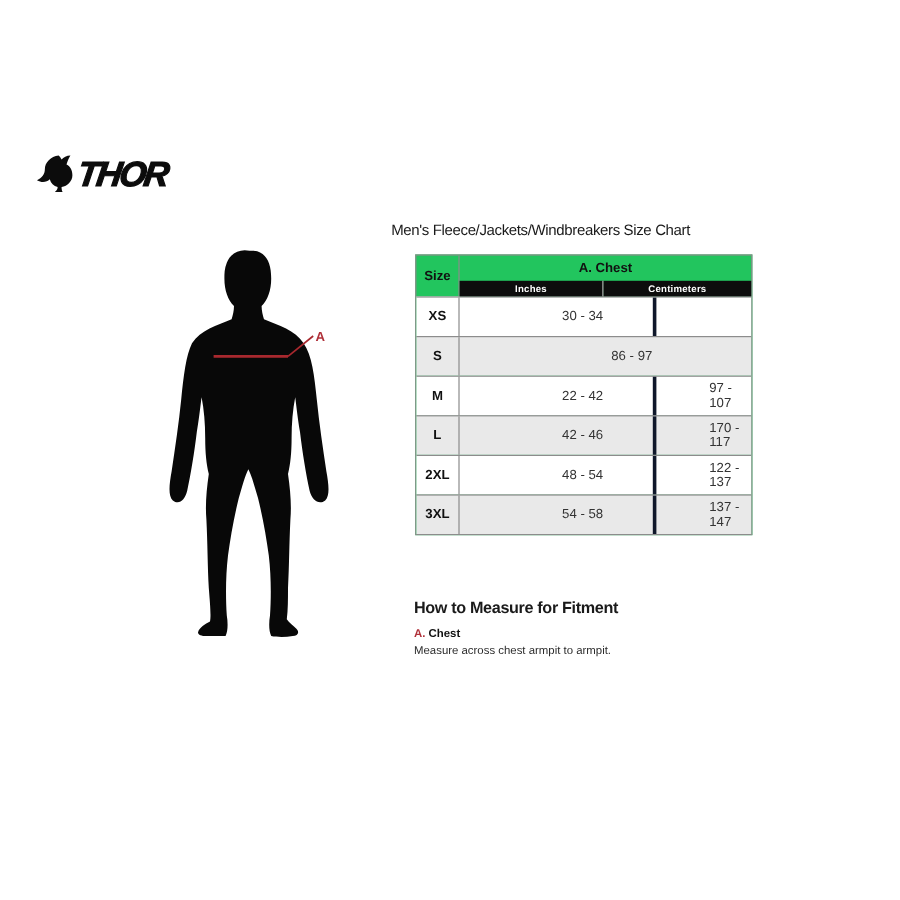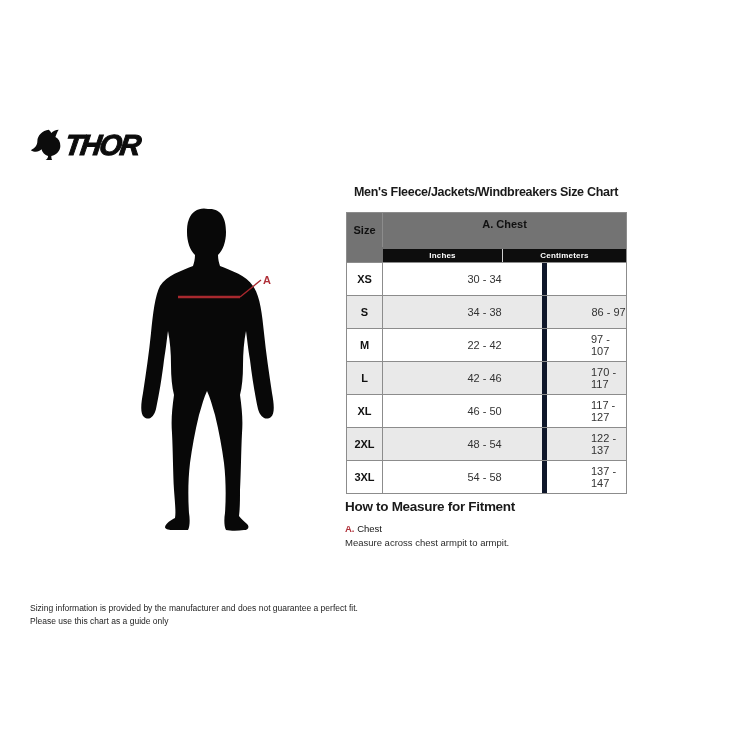--- a/index.html
+++ b/index.html
@@ -9,49 +9,49 @@
 
   .canvas { position:absolute; left:0; top:0; width:750px; height:750px; background:#ffffff; }
 
   
   .logo { position:absolute; left:28px; top:124px; width:150px; height:44px; }
 
   
   .figure { position:absolute; left:115px; top:205px; width:200px; height:330px; }
 
   
-  .chart-title { position:absolute; left:354px; top:185px; width:300px;
-                 font-size:12.5px; font-weight:bold; letter-spacing:-0.3px; color:#1a1a1a; }
+  .chart-title { position:absolute; left:326px; top:185px; width:300px;
+                 font-size:12.5px; font-weight:normal; letter-spacing:-0.3px; color:#1a1a1a; }
 
   
   .size-table { position:absolute; left:346px; top:212px; width:281px;
-                border:1px solid #8c8c8c; background:#737373; font-size:11px; }
+                border:1px solid #8c8c8c; background:#22c55e; font-size:11px; }
   .thead { display:flex; }
   .size-head { width:36px; height:34px; border-right:1px solid #8c8c8c;
                display:flex; align-items:center; justify-content:center; font-weight:bold; }
   .chest-wrap { flex:1; display:flex; flex-direction:column; }
   .chest-head { height:21px; display:flex; align-items:center; justify-content:center; font-weight:bold; }
-  .bar-row { height:13px; display:flex;margin-top:15px; }
+  .bar-row { height:13px; display:flex; }
   .bar { background:#0d0d0d; color:#ffffff; font-weight:bold; font-size:8px;
          display:flex; align-items:center; justify-content:center; letter-spacing:0.2px; }
   .bar-inches { width:120px; border-right:1px solid #cfcfcf; }
   .bar-cm { flex:1; }
   .row { display:flex; height:33px; border-top:1px solid #8c8c8c; background:#ffffff;gap:44px; }
   .tbody .row:nth-child(even) { background:#e9e9e9; }
   .cell { display:flex; align-items:center; justify-content:center; }
   .cell-size { width:36px; border-right:1px solid #8c8c8c; font-weight:bold; color:#111; }
-  .cell-in { width:120px; border-right:5px solid #0f172a; color:#333;text-align:right; }
+  .cell-in { width:120px; border-right:3px solid #0f172a; color:#333;text-align:right; }
   .cell-cm { flex:1; color:#333; }
 
   
   .measure-heading { position:absolute; left:345px; top:499px;
                      font-size:13.5px; font-weight:bold; letter-spacing:-0.3px; color:#1a1a1a; }
   .measure-item { position:absolute; left:345px; top:523px; font-size:9.5px; line-height:1.35; }
   .measure-letter { font-weight:bold; }
-  .measure-label { font-weight:normal; color:#111; }
+  .measure-label { font-weight:bold; color:#111; }
   .measure-desc { color:#2b2b2b; margin-top:1px; }
 
   
   .footer { position:absolute; left:30px; top:602px; font-size:8.5px;
             color:#1d1d1d; line-height:1.55; }
 </style>
 </head>
 <body>
 
 <div class="canvas">
@@ -102,37 +102,31 @@
         </div>
       </div>
     </div>
     <div class="tbody">
       <div class="row">
         <div class="cell cell-size">XS</div>
         <div class="cell cell-in">30 - 34</div>
       </div>
       <div class="row">
         <div class="cell cell-size">S</div>
-        <div class="cell cell-in">34 - 38</div>
         <div class="cell cell-cm">86 - 97</div>
       </div>
       <div class="row">
         <div class="cell cell-size">M</div>
         <div class="cell cell-in">22 - 42</div>
         <div class="cell cell-cm">97 - 107</div>
       </div>
       <div class="row">
         <div class="cell cell-size">L</div>
         <div class="cell cell-in">42 - 46</div>
         <div class="cell cell-cm">170 - 117</div>
-      </div>
-      <div class="row">
-        <div class="cell cell-size">XL</div>
-        <div class="cell cell-in">46 - 50</div>
-        <div class="cell cell-cm">117 - 127</div>
       </div>
       <div class="row">
         <div class="cell cell-size">2XL</div>
         <div class="cell cell-in">48 - 54</div>
         <div class="cell cell-cm">122 - 137</div>
       </div>
       <div class="row">
         <div class="cell cell-size">3XL</div>
         <div class="cell cell-in">54 - 58</div>
         <div class="cell cell-cm">137 - 147</div>
@@ -142,18 +136,14 @@
 
   <div class="measure-heading">How to Measure for Fitment</div>
   <div class="measure-item">
     <div>
       <span class="measure-letter" style="color:#b0313a;">A.</span>
       <span class="measure-label">Chest</span>
     </div>
     <div class="measure-desc">Measure across chest armpit to armpit.</div>
   </div>
 
-  <div class="footer">
-    <div>Sizing information is provided by the manufacturer and does not guarantee a perfect fit.</div>
-    <div>Please use this chart as a guide only</div>
-  </div>
 
 </div>
 
 </body></html>

